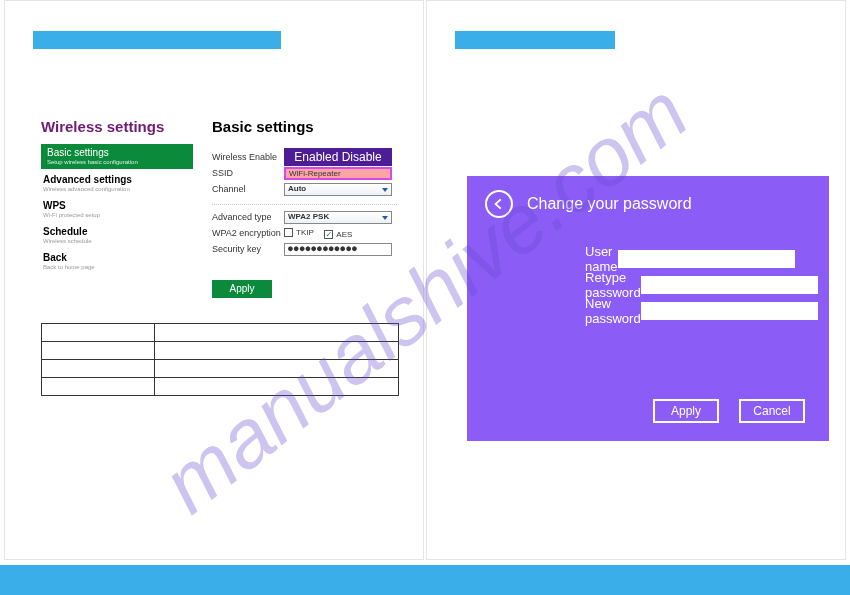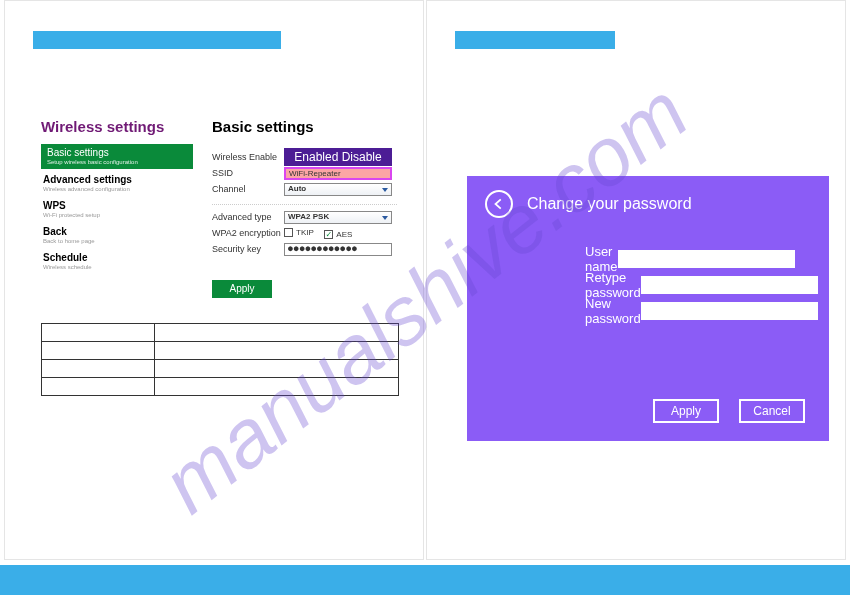--- a/index.html
+++ b/index.html
@@ -252,26 +252,26 @@
     </div>
     <div class="side-item norm">
       <div class="lab">Advanced settings</div>
       <div class="sub">Wireless advanced configuration</div>
     </div>
     <div class="side-item norm">
       <div class="lab">WPS</div>
       <div class="sub">Wi-Fi protected setup</div>
     </div>
     <div class="side-item norm">
+      <div class="lab">Schedule</div>
+      <div class="sub">Wireless schedule</div>
+    </div>
+    <div class="side-item norm">
       <div class="lab">Back</div>
       <div class="sub">Back to home page</div>
-    </div>
-    <div class="side-item norm">
-      <div class="lab">Schedule</div>
-      <div class="sub">Wireless schedule</div>
     </div>
   </div>
 
   <div class="form">
     <div class="row">
       <div class="flab">Wireless Enable</div>
       <div class="fval"><span class="toggle">Enabled Disable</span></div>
     </div>
     <div class="row">
       <div class="flab">SSID</div>

